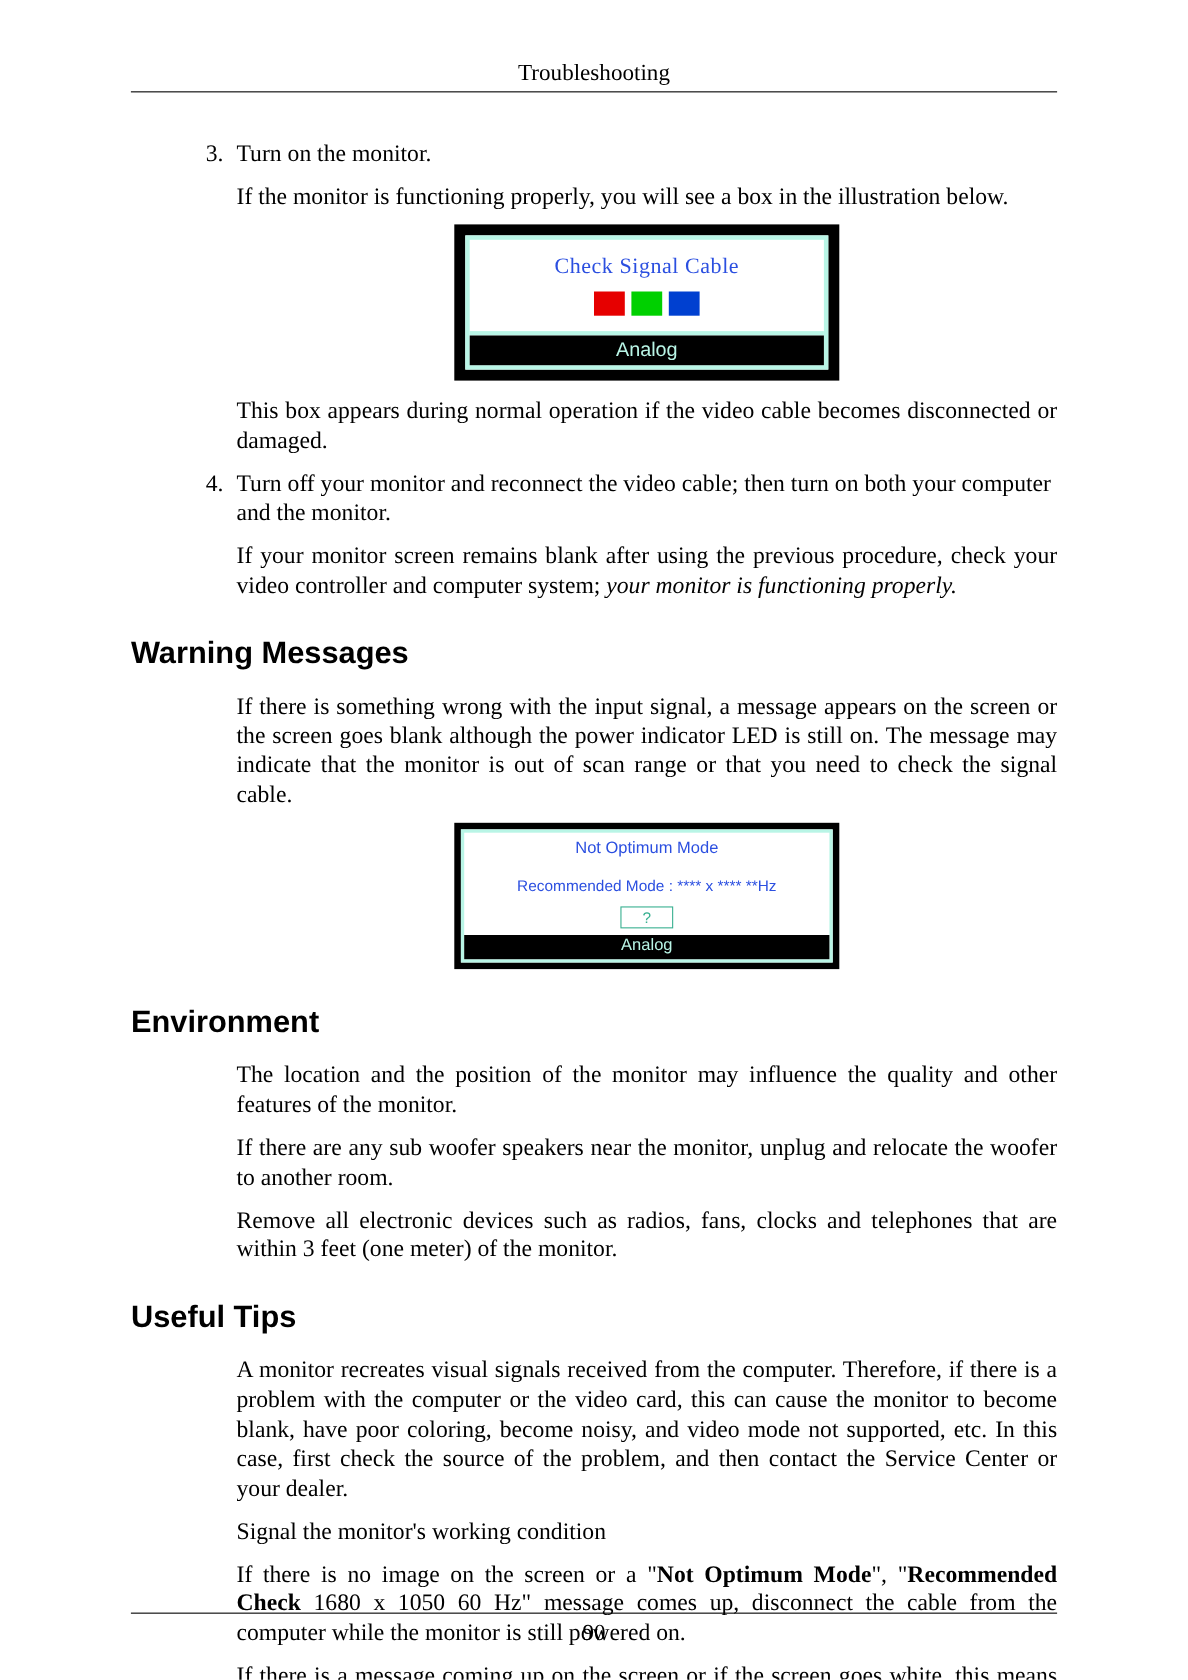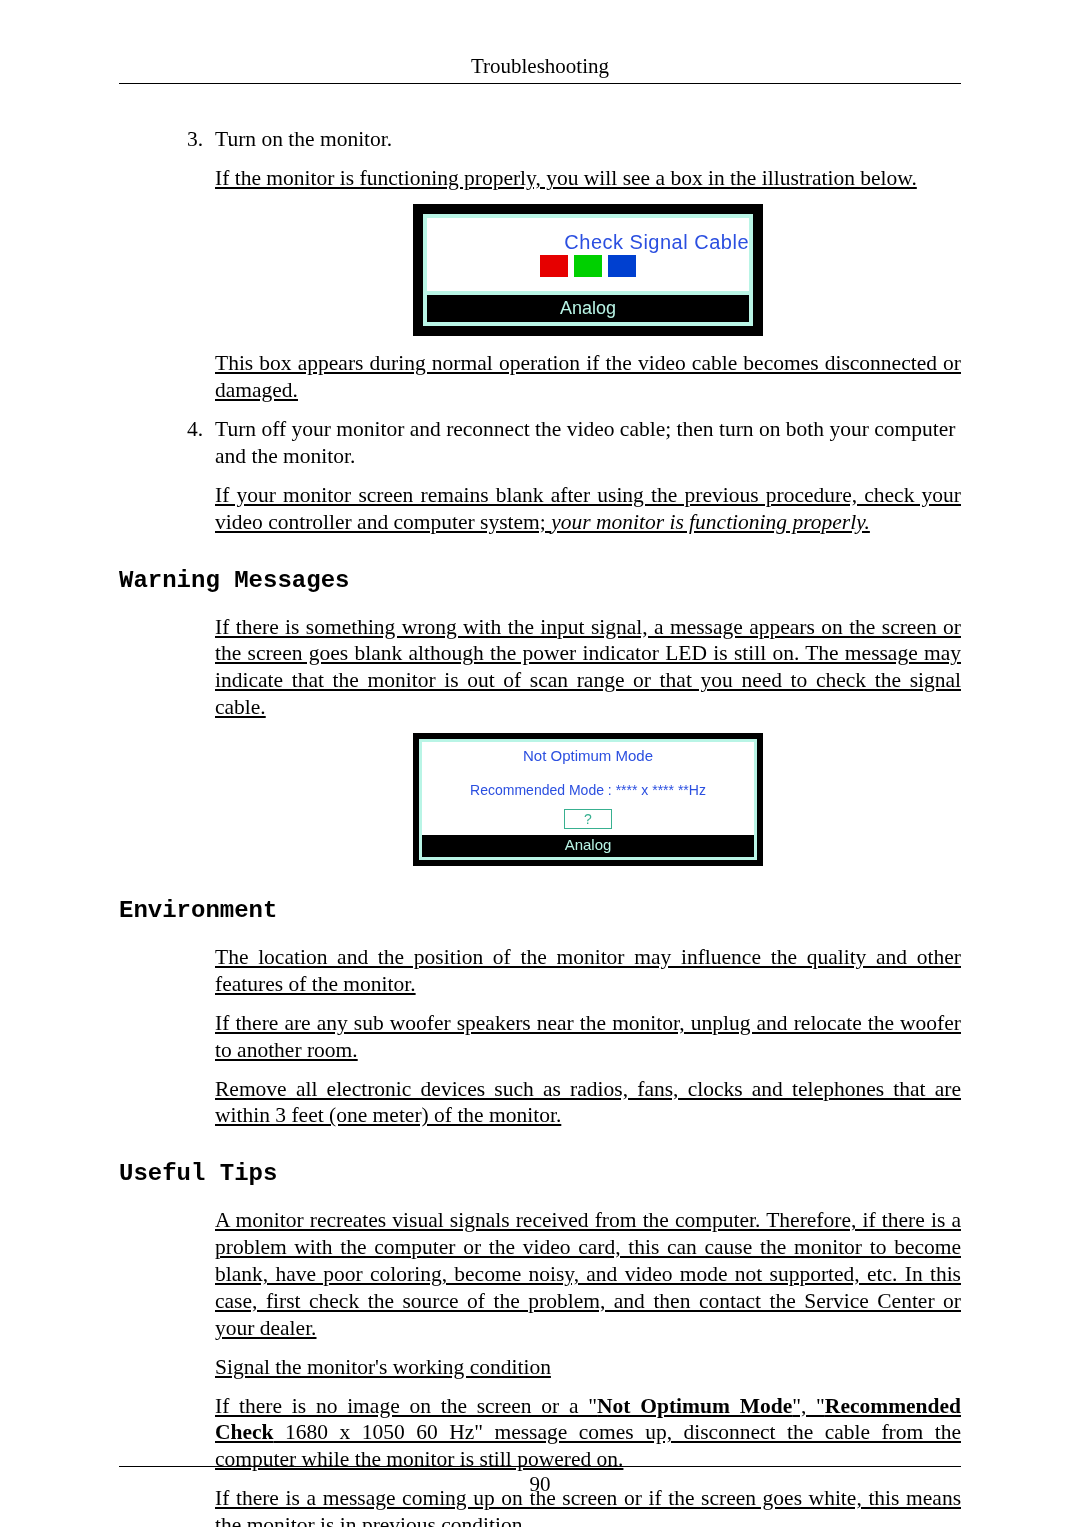--- a/index.html
+++ b/index.html
@@ -59,26 +59,25 @@
   }
   .ol-body {
     flex: 1;
   }
   .indent-block {
     margin-left: 96px;
   }
   .para {
     margin: 12px 0;
     text-align: justify;
-    text-decoration: underline;
   }
   .h2 {
-    font-family: Liberation Mono, monospace;
+    font-family: Liberation Sans, sans-serif;
     font-weight: bold;
-    font-size: 24px;
+    font-size: 28px;
     margin: 30px 0 18px 0;
   }
   .italic {
     font-style: italic;
   }
   .bold {
     font-weight: bold;
   }
 
   
@@ -93,24 +92,25 @@
     padding: 10px;
     box-sizing: border-box;
   }
   .fig1-inner {
     background: #fff;
     border: 4px solid #b9f5e6;
     padding-top: 12px;
   }
   .fig1-text {
     color: #2b4fe0;
-    text-align: right;
-    font-family: Liberation Sans, sans-serif;
+    text-align: center;
+    font-family: Liberation Serif, serif;
     font-size: 20px;
     letter-spacing: 0.5px;
+    margin-bottom: 10px;
   }
   .fig1-colors {
     display: flex;
     justify-content: center;
     gap: 6px;
     margin-bottom: 14px;
   }
   .sq {
     width: 28px;
     height: 22px;

